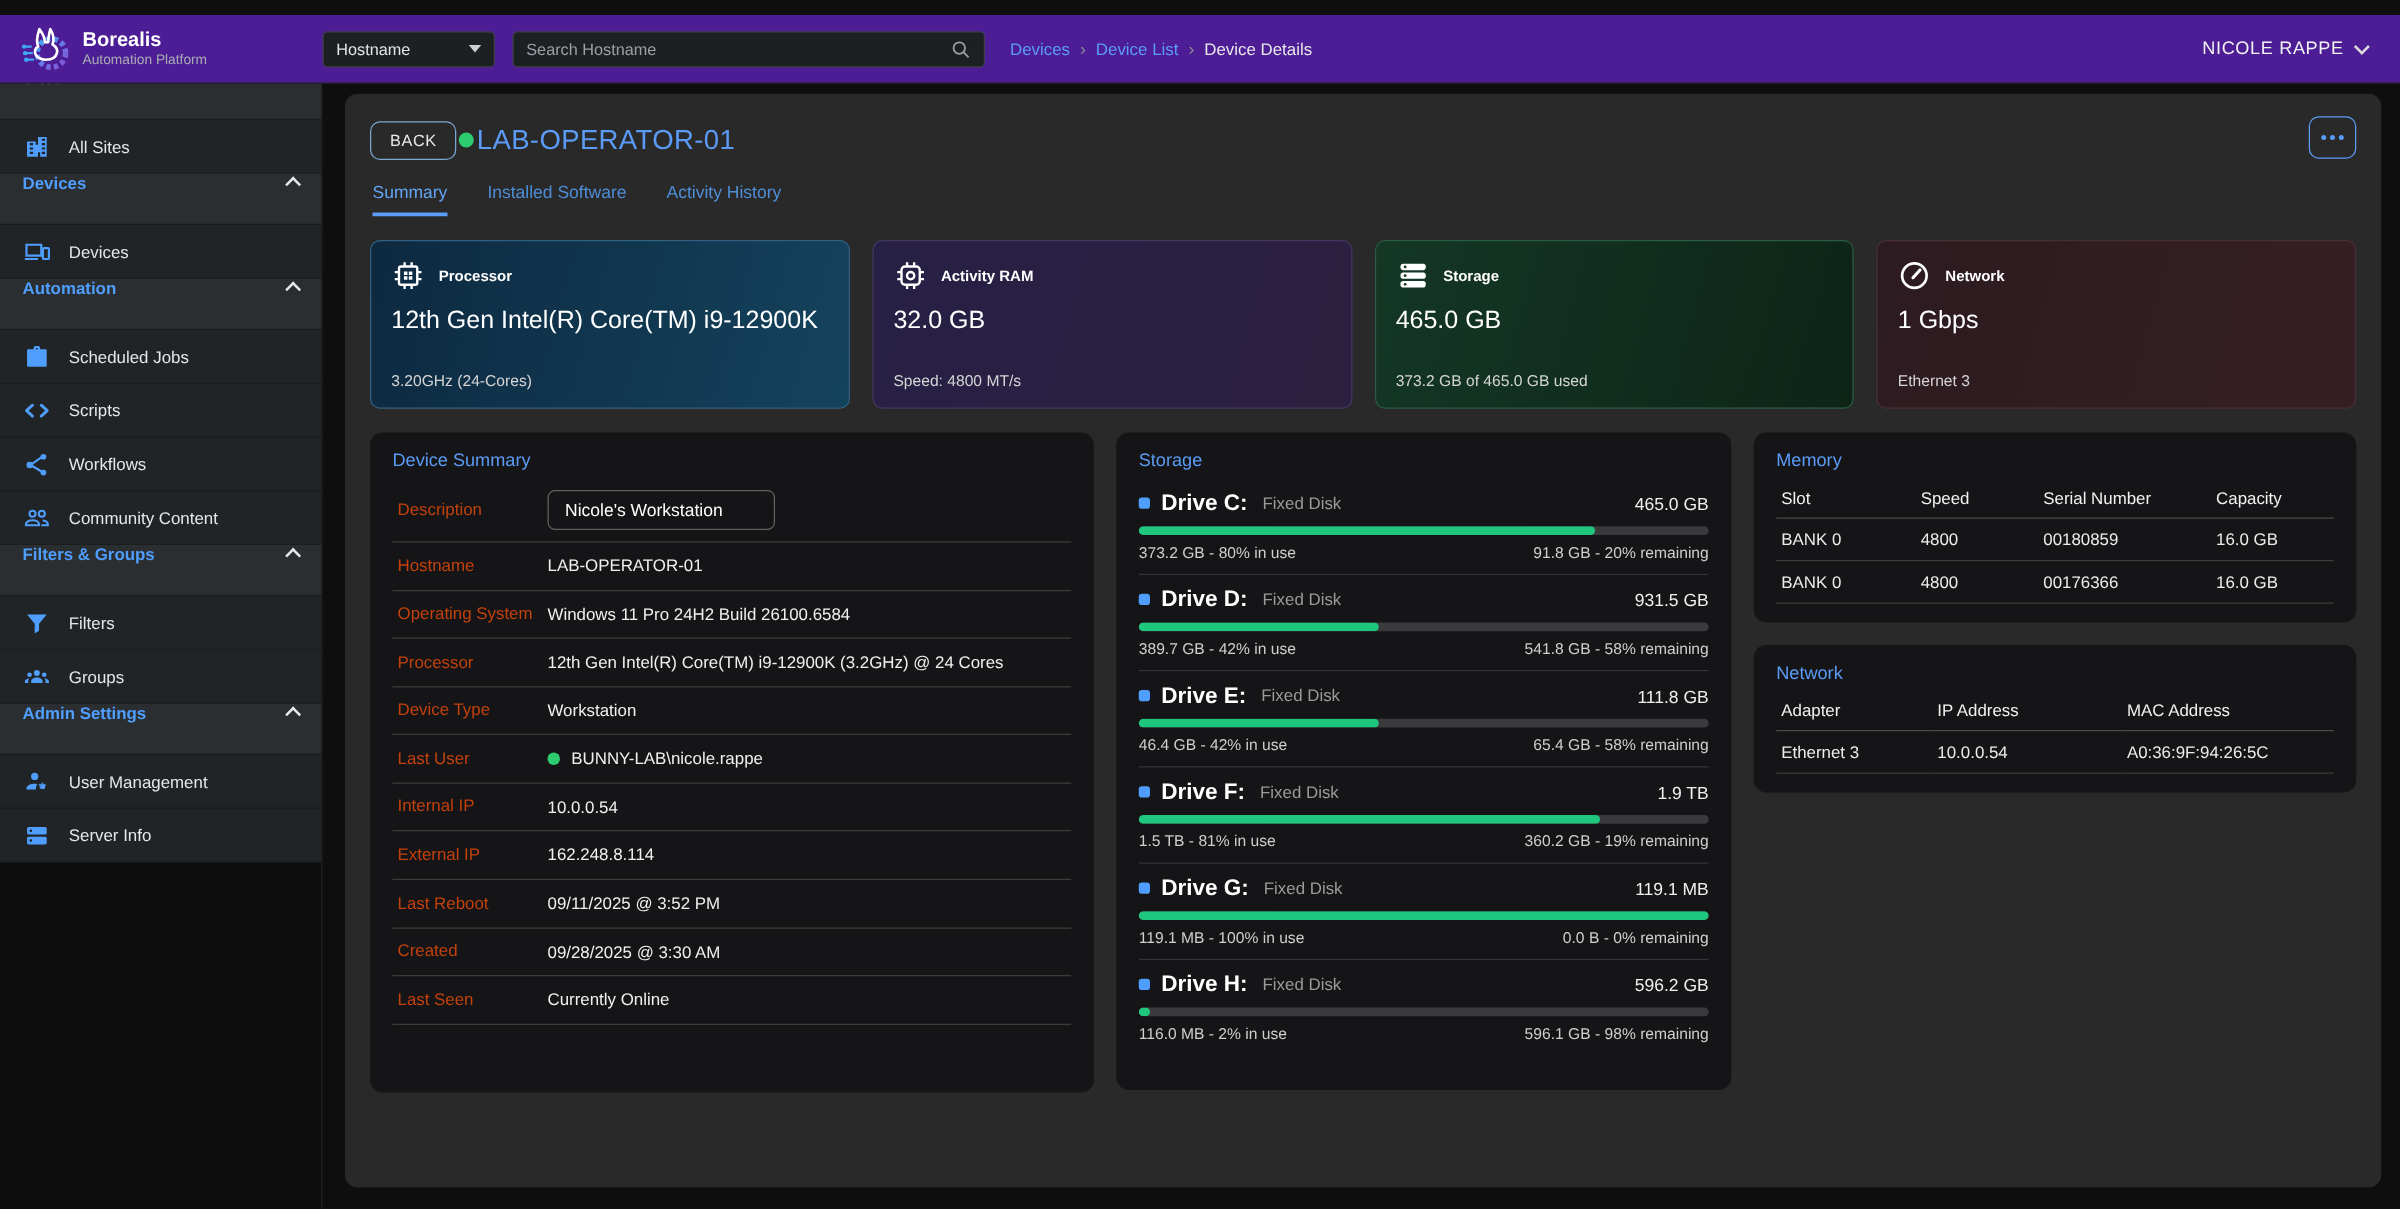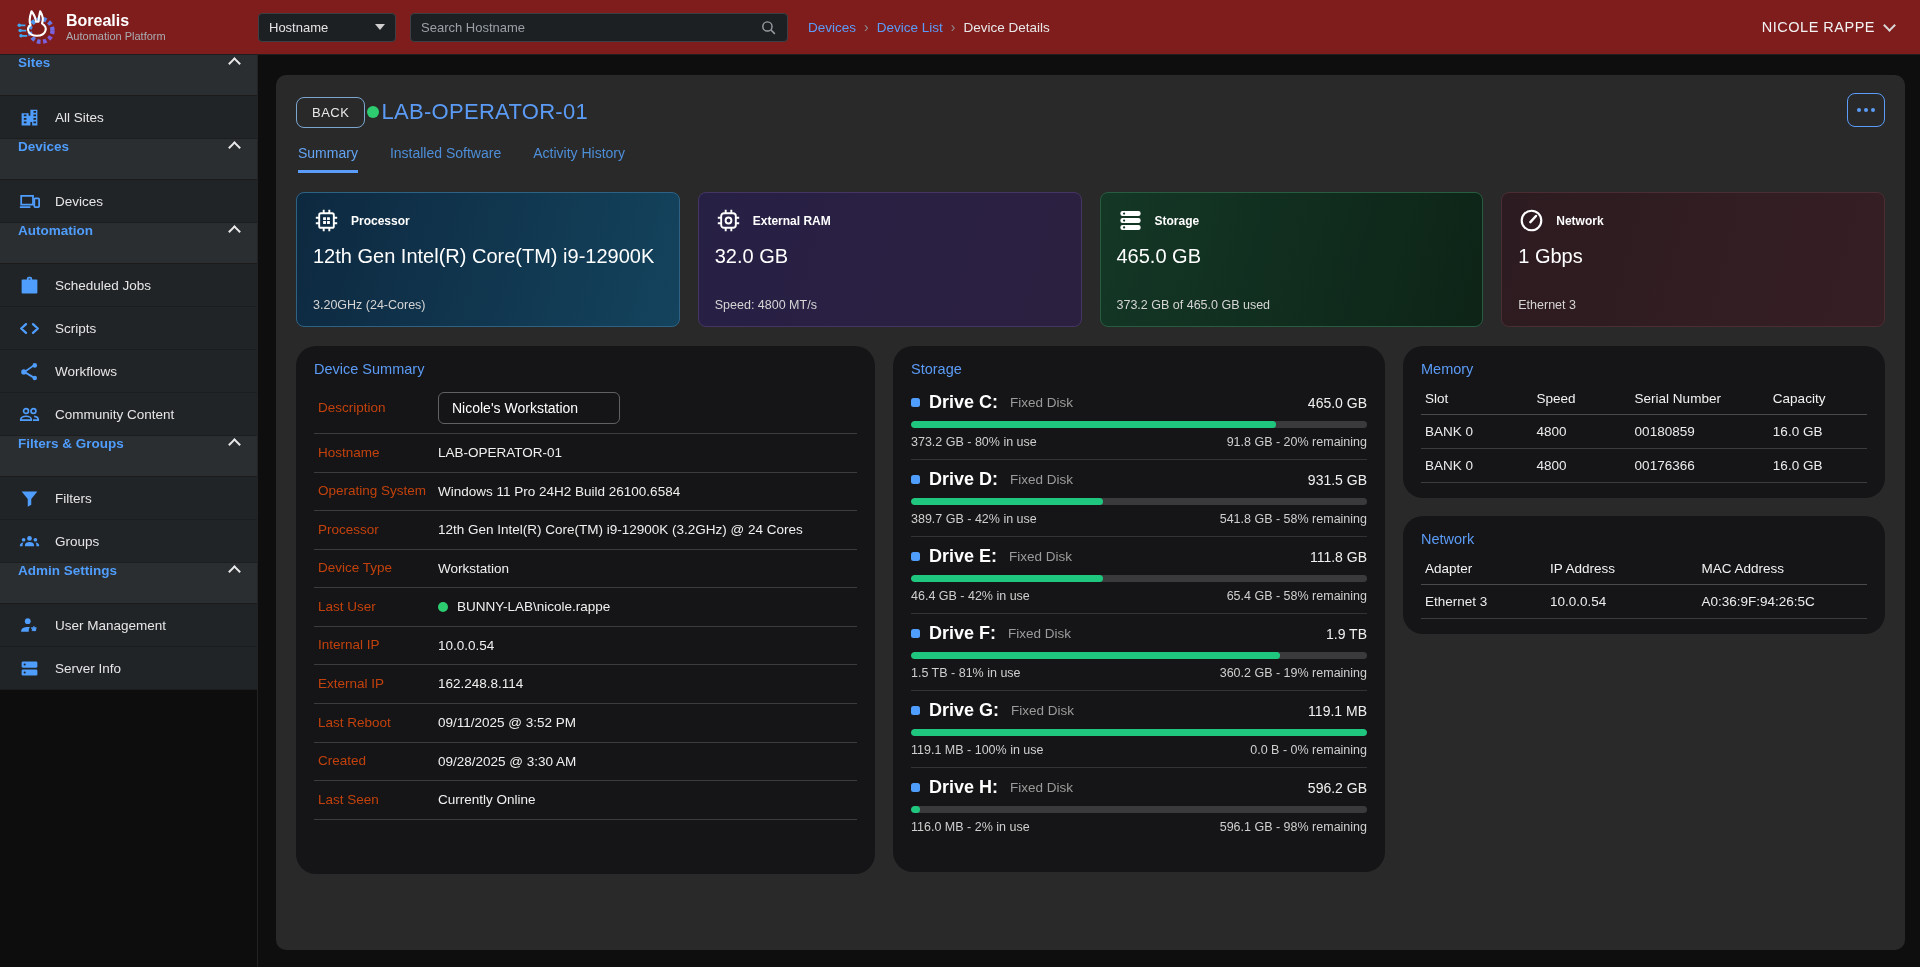--- a/index.html
+++ b/index.html
@@ -1,20 +1,20 @@
 <!DOCTYPE html>
 <html><head>
 <meta charset="utf-8">
 <style>
   * { margin:0; padding:0; box-sizing:border-box; }
   html,body { width:1920px; height:967px; background:#0e0e0e; font-family:"Liberation Sans", sans-serif; color:#e8e8e8; overflow:hidden; }
   .root { position:relative; width:1920px; height:967px; }
 
   
-  .topbar { position:absolute; top:0; left:0; width:1920px; height:55px; background:#7f1d1d; display:flex; align-items:center; border-bottom:1px solid #1e1e1e; z-index:5; }
+  .topbar { position:absolute; top:12px; left:0; width:1920px; height:55px; background:#4c1d95; display:flex; align-items:center; border-bottom:1px solid #1e1e1e; z-index:5; }
   .brand { width:258px; flex:none; display:flex; align-items:center; gap:10px; padding-left:14px; }
   .brand-logo { width:42px; height:46px; flex:none; }
   .brand-name { font-size:16px; font-weight:bold; color:#ffffff; line-height:1.15; }
   .brand-tagline { font-size:11px; color:#a9adb2; }
   .hostname-select { width:138px; height:29px; background:#1d2023; border:1px solid #3c4044; border-radius:4px; display:flex; align-items:center; justify-content:space-between; padding:0 10px; font-size:13px; color:#e4e4e4; cursor:pointer; }
   .caret-down { width:0; height:0; border-left:5px solid transparent; border-right:5px solid transparent; border-top:6px solid #cfcfcf; }
   .search-box { margin-left:14px; width:378px; height:29px; background:#1d2023; border:1px solid #3c4044; border-radius:4px; display:flex; align-items:center; padding:0 10px; }
   .search-box input { flex:1; background:transparent; border:none; outline:none; color:#e4e4e4; font-size:13px; font-family:"Liberation Sans", sans-serif; }
   .search-box input::placeholder { color:#9aa0a6; }
   .breadcrumbs { margin-left:20px; display:flex; align-items:center; gap:8px; font-size:13.5px; }
@@ -55,21 +55,21 @@
   .stat-card.c3 { background:linear-gradient(105deg,#2c1b20 0%,#361f24 100%); border:1px solid #4a2e33; }
   .stat-head { display:flex; align-items:center; gap:11px; }
   .stat-head .ico { width:27px; height:27px; color:#ffffff; }
   .stat-head .ico svg { width:100%; height:100%; }
   .stat-label { font-size:12px; font-weight:bold; color:#ffffff; }
   .stat-value { margin-top:11px; font-size:20px; color:#ffffff; }
   .stat-footer { margin-top:auto; font-size:12.5px; color:#d5d5d5; }
 
   
   .panels { margin-top:19px; display:flex; gap:18px; align-items:flex-start; }
-  .panel { background:#151517; border-radius:20px; padding:15px 18px; }
+  .panel { background:#151517; border-radius:10px; padding:15px 18px; }
   .panel-title { color:#5b9bf5; font-size:14.5px; margin-bottom:6px; }
   .col-summary { width:579px; flex:none; min-height:528px; }
   .col-storage { width:492px; flex:none; min-height:526px; }
   .col-right { flex:1; display:flex; flex-direction:column; gap:18px; }
 
   
   .sum-row { display:flex; align-items:center; border-bottom:1px solid #3c3c3c; padding:9px 4px; font-size:13.5px; min-height:37px; }
   .sum-label { width:120px; flex:none; color:#c2410c; line-height:1.35; }
   .sum-value { flex:1; color:#f0f0f0; line-height:1.45; display:flex; align-items:center; gap:9px; }
   .desc-input { border:1px solid #616161; border-radius:6px; padding:7px 13px; font-size:14px; color:#ffffff; background:transparent; width:182px; font-family:"Liberation Sans", sans-serif; outline:none; }
@@ -308,21 +308,21 @@
 
       <div class="stat-card c1">
         <div class="stat-head">
           <span class="ico">
             <svg viewBox="0 0 24 24" fill="none" stroke="currentColor" stroke-width="1.7">
                 <rect x="5.5" y="5.5" width="13" height="13" rx="2.5"></rect>
                 <path d="M9.5 5.5v-3M14.5 5.5v-3M9.5 21.5v-3M14.5 21.5v-3M5.5 9.5h-3M5.5 14.5h-3M21.5 9.5h-3M21.5 14.5h-3"></path>
                 <circle cx="12" cy="12" r="2.6"></circle>
               </svg>
           </span>
-          <span class="stat-label">External RAM</span>
+          <span class="stat-label">Activity RAM</span>
         </div>
         <div class="stat-value">32.0 GB</div>
         <div class="stat-footer">Speed: 4800 MT/s</div>
       </div>
 
       <div class="stat-card c2">
         <div class="stat-head">
           <span class="ico">
             <svg viewBox="0 0 24 24" fill="currentColor">
                 <rect x="3" y="3.5" width="18" height="4.6" rx="2"></rect>

